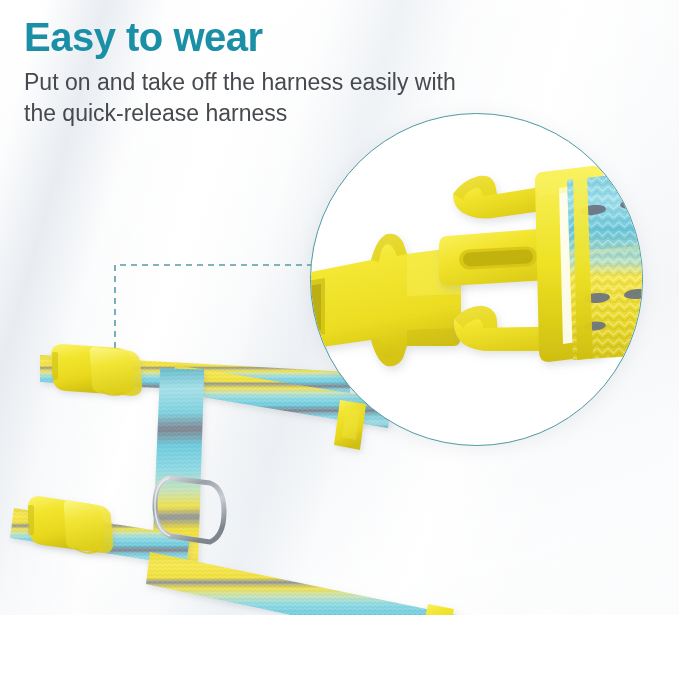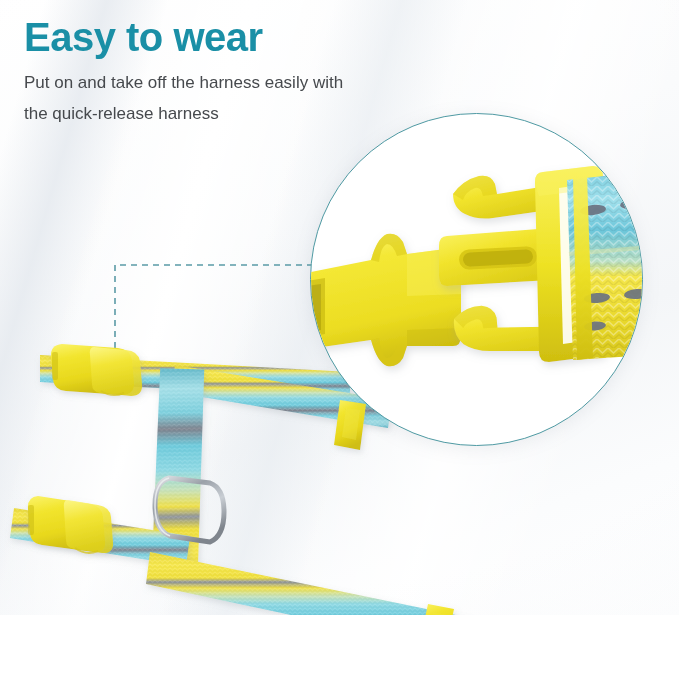--- a/index.html
+++ b/index.html
@@ -81,21 +81,21 @@
     left: 0;
     right: 2px;
     bottom: 3px;
     height: 7px;
     background: #fdef77;
     z-index: -1;
     border-radius: 1px;
   }
   .subhead {
     margin-top: 7px;
-    font-size: 17px;
+    font-size: 23px;
     line-height: 31px;
     color: #46494d;
     font-weight: normal;
     max-width: 585px;
   }
   .callout-dot {
     position: absolute;
     left: 106px;
     top: 362px;
     width: 17px;

